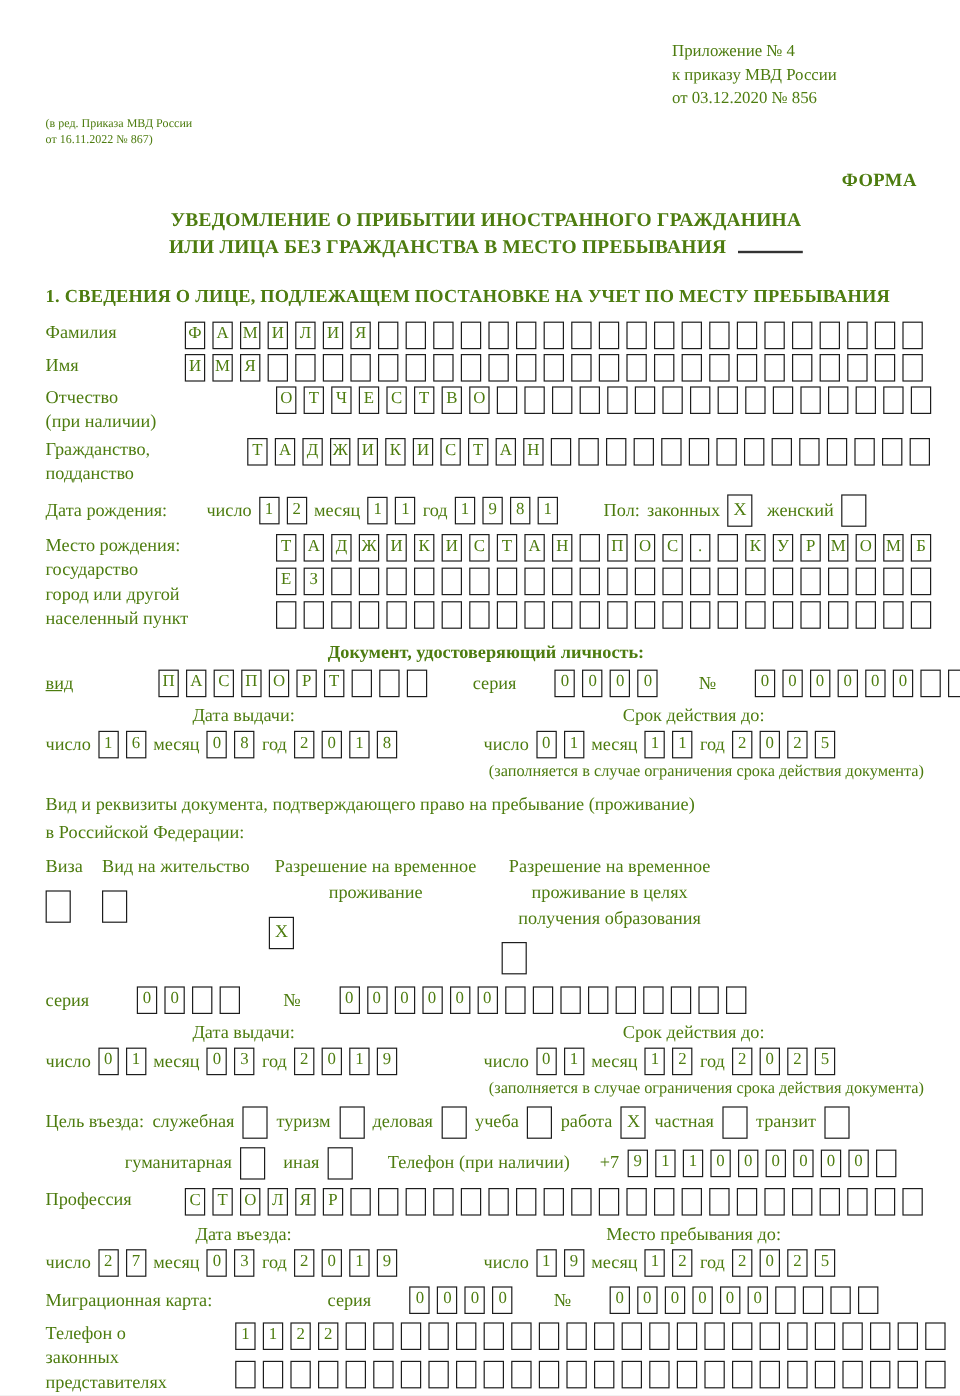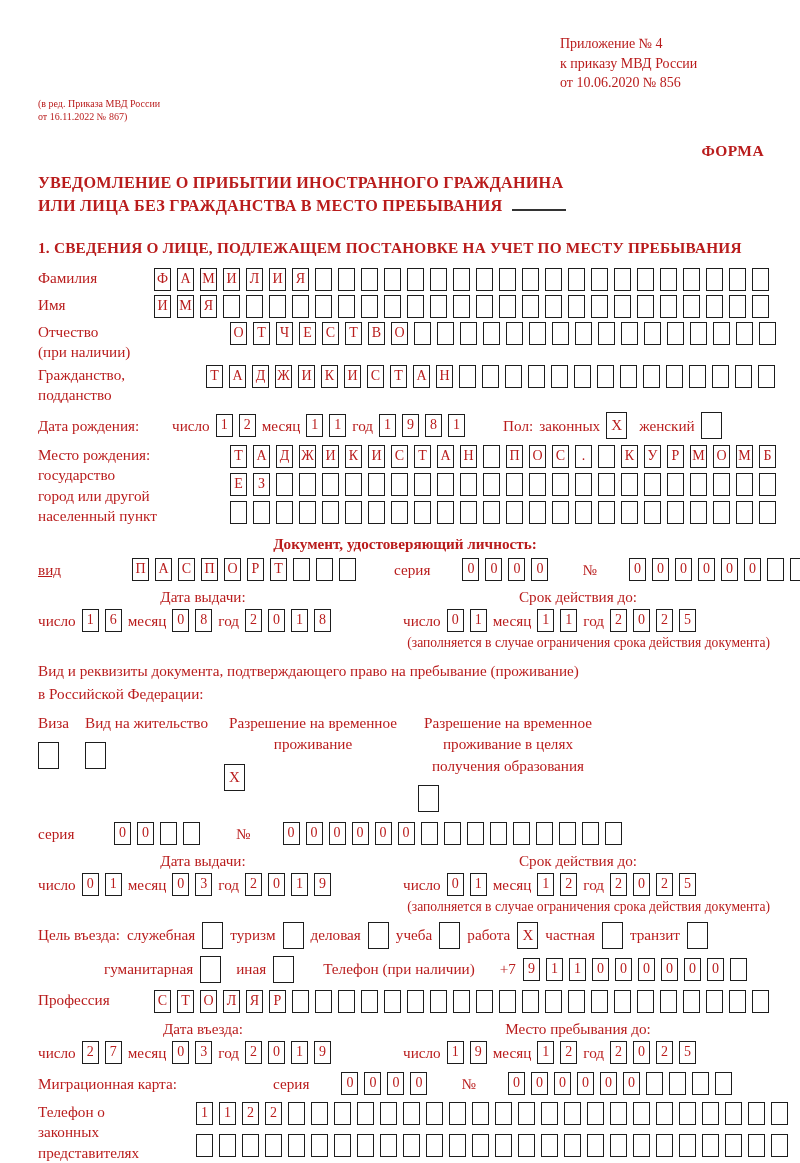--- a/index.html
+++ b/index.html
@@ -1,21 +1,21 @@
 <!DOCTYPE html>
 <html><head>
 <meta charset="utf-8">
 <style>
   html,body{margin:0;padding:0;background:#e8e8e8;}
   .page{width:800px;height:1163px;box-sizing:border-box;margin:0 auto;background:#fff;
-        padding:34px 28px 8px 38px;font-family:"Liberation Serif",serif;color:#b91c1c;overflow:hidden;}
+        padding:34px 28px 8px 38px;font-family:"Liberation Serif",serif;color:#4d7c0f;overflow:hidden;}
   .appendix{margin-left:522px;font-size:14px;line-height:1.4;}
   .amendment{font-size:10px;line-height:1.35;margin-top:4px;}
   .form-label{text-align:right;margin:18px 8px 0 0;font-weight:bold;font-size:15.5px;letter-spacing:.4px;}
-  .title{margin-top:12px;text-align:left;font-weight:bold;font-size:16.2px;line-height:1.45;letter-spacing:.2px;}
+  .title{margin-top:12px;text-align:center;font-weight:bold;font-size:16.2px;line-height:1.45;letter-spacing:.2px;}
   .blank{display:inline-block;width:54px;border-bottom:2.2px solid #333;height:4px;margin-left:10px;}
   .sec-head{margin-top:20px;font-weight:bold;font-size:15.3px;letter-spacing:.2px;}
   .row{display:flex;align-items:flex-start;margin-top:4px;gap:24px;}
   .lbl{font-size:15.2px;line-height:1.28;}
   .lblcol{flex:none;}
   .boxes{display:flex;gap:6px;flex:none;}
   .cell{flex:none;width:15px;height:21px;border:1.6px solid #1d1d1d;display:flex;align-items:center;justify-content:center;
         font-size:14px;background:#fff;}
   .chk{flex:none;width:19px;height:25px;border:1.6px solid #1d1d1d;display:flex;align-items:center;justify-content:center;
        font-size:15px;background:#fff;}
@@ -38,21 +38,21 @@
   .prow{display:flex;align-items:center;gap:7px;margin-top:7px;font-size:15.2px;flex-wrap:nowrap;}
 </style>
 </head>
 <body>
 
 <div class="page">
 
   <div class="appendix">
     <div>Приложение № 4</div>
     <div>к приказу МВД России</div>
-    <div>от 10.06.2020 № 856</div>
+    <div>от 03.12.2020 № 856</div>
   </div>
   <div class="amendment">
     <div>(в ред. Приказа МВД России</div>
     <div>от 16.11.2022 № 867)</div>
   </div>
 
   <div class="form-label">ФОРМА</div>
 
   <div class="title">
     <div>УВЕДОМЛЕНИЕ О ПРИБЫТИИ ИНОСТРАННОГО ГРАЖДАНИНА</div>

